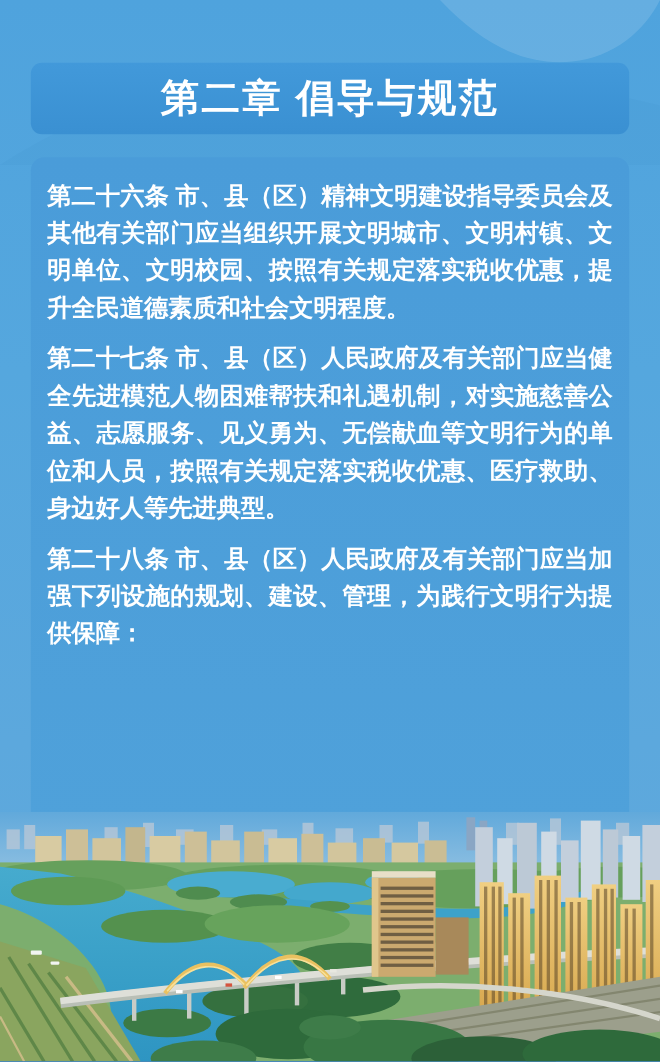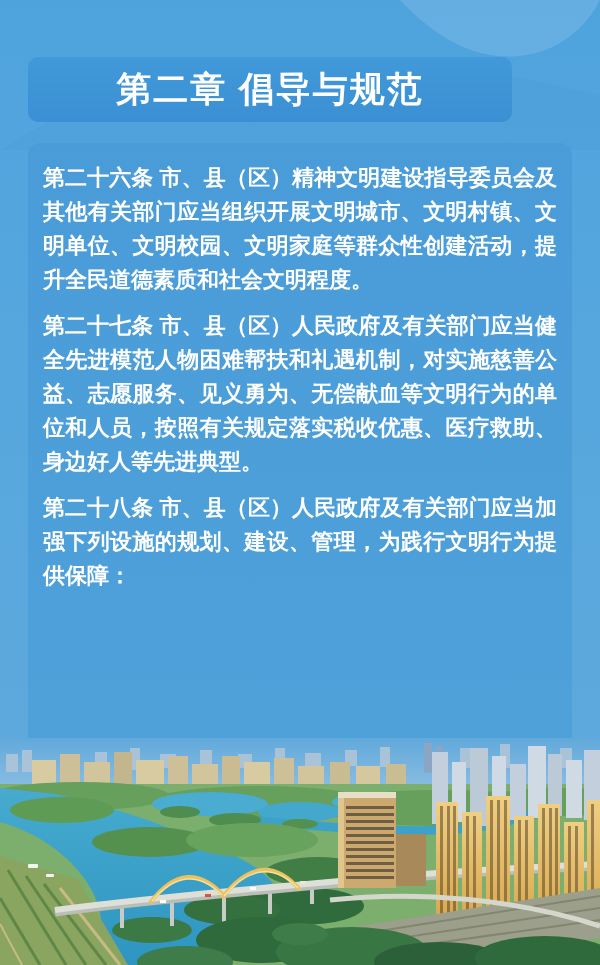--- a/index.html
+++ b/index.html
@@ -6,21 +6,21 @@
   .page{
     position:relative;
     width:600px;height:965px;
     margin:0 auto;
     overflow:hidden;
     font-family:"Liberation Sans","DejaVu Sans",sans-serif;
     background:linear-gradient(180deg,#4fa3dd 0%,#55a7de 35%,#5ca8dd 70%,#61a9db 100%);
   }
   .top-decor{position:absolute;top:0;left:0;pointer-events:none;}
   .title-banner{
-    position:absolute;left:28px;top:57px;width:484px;height:65px;
+    position:absolute;left:28px;top:57px;width:544px;height:65px;
     border-radius:10px;
     background:linear-gradient(180deg,#4299da 0%,#3a90d2 100%);
     display:flex;align-items:center;justify-content:center;
   }
   .title-banner h1{
     margin:0;color:#ffffff;font-size:35px;font-weight:700;letter-spacing:2px;
   }
   .content-panel{
     position:absolute;left:28px;top:143px;width:544px;height:612px;
     border-radius:12px;
@@ -49,21 +49,21 @@
   <svg class="top-decor" width="600" height="150" viewBox="0 0 600 150" aria-hidden="true">
     <path d="M400,0 C440,42 478,60 520,56 C558,52 586,28 600,0 Z" fill="rgba(255,255,255,0.13)"></path>
     <path d="M0,150 C140,60 330,28 600,96 L600,150 Z" fill="rgba(60,135,200,0.10)"></path>
   </svg>
 
   <div class="title-banner">
     <h1>第二章 倡导与规范</h1>
   </div>
 
   <div class="content-panel">
-    <p>第二十六条 市、县（区）精神文明建设指导委员会及其他有关部门应当组织开展文明城市、文明村镇、文明单位、文明校园、文明家庭等群众性创建活动，提升全民道德素质和社会文明程度。</p>
+    <p>第二十六条 市、县（区）精神文明建设指导委员会及其他有关部门应当组织开展文明城市、文明村镇、文明单位、文明校园、按照有关规定落实税收优惠，提升全民道德素质和社会文明程度。</p>
     <p>第二十七条 市、县（区）人民政府及有关部门应当健全先进模范人物困难帮扶和礼遇机制，对实施慈善公益、志愿服务、见义勇为、无偿献血等文明行为的单位和人员，按照有关规定落实税收优惠、医疗救助、身边好人等先进典型。</p>
     <p>第二十八条 市、县（区）人民政府及有关部门应当加强下列设施的规划、建设、管理，为践行文明行为提供保障：</p>
   </div>
 
   <div class="photo">
     <svg width="600" height="227" viewBox="0 0 600 227" aria-hidden="true">
       <defs>
         <linearGradient id="skyG" x1="0" y1="0" x2="0" y2="1">
           <stop offset="0" stop-color="#61a9db"></stop>
           <stop offset="1" stop-color="#93c2e2"></stop>

